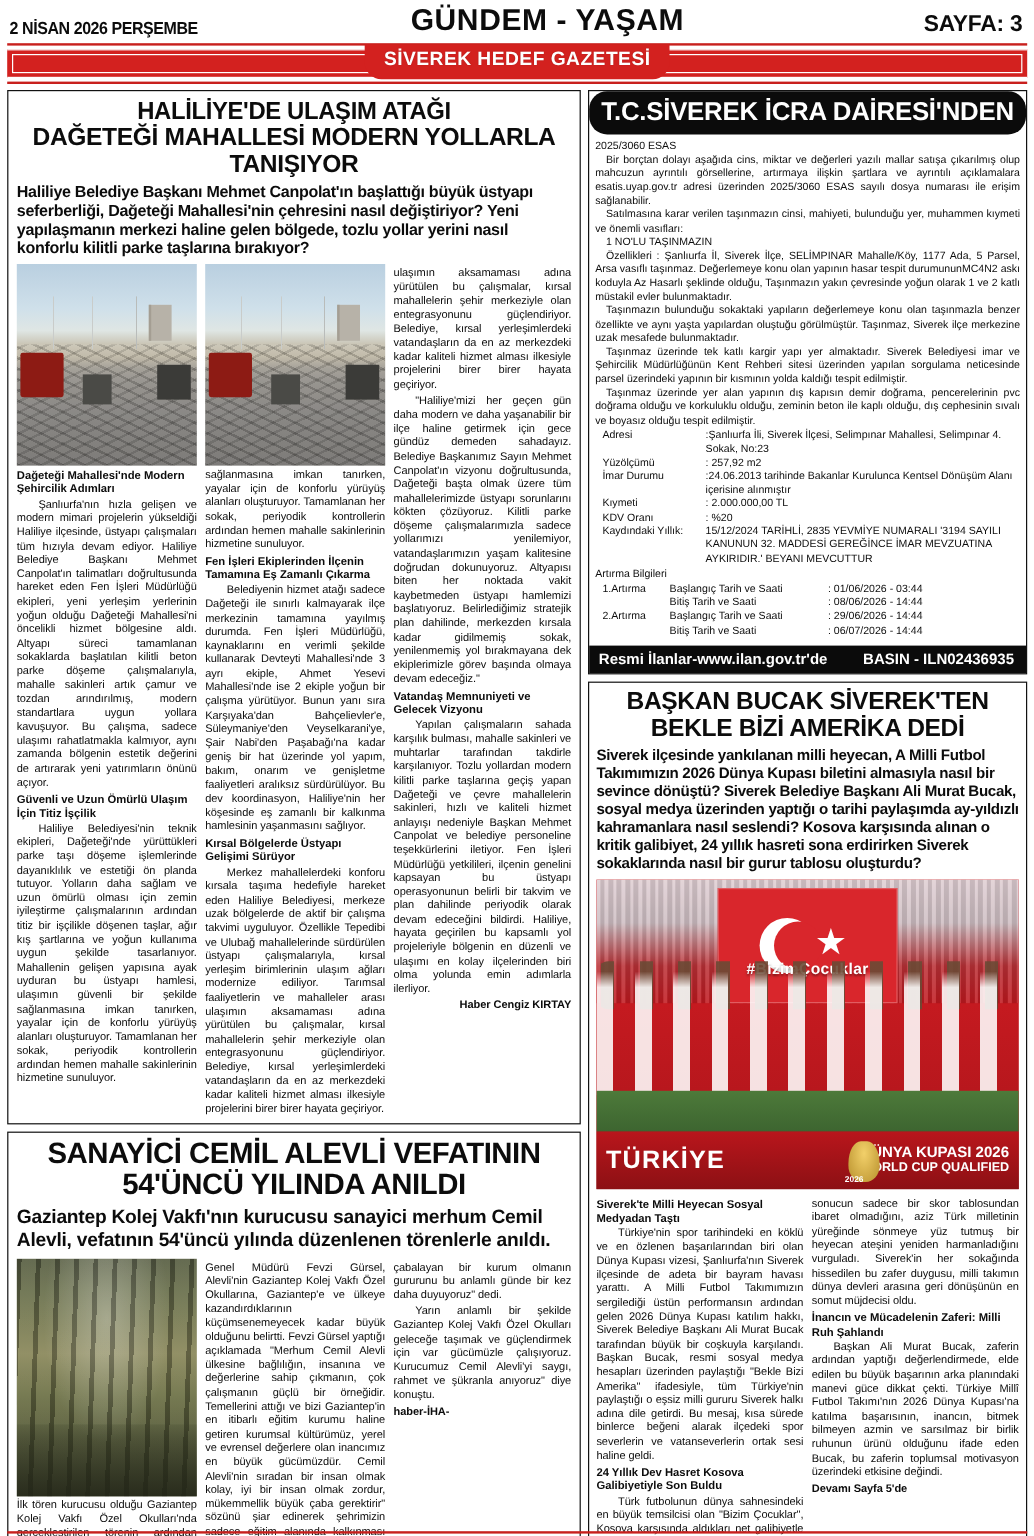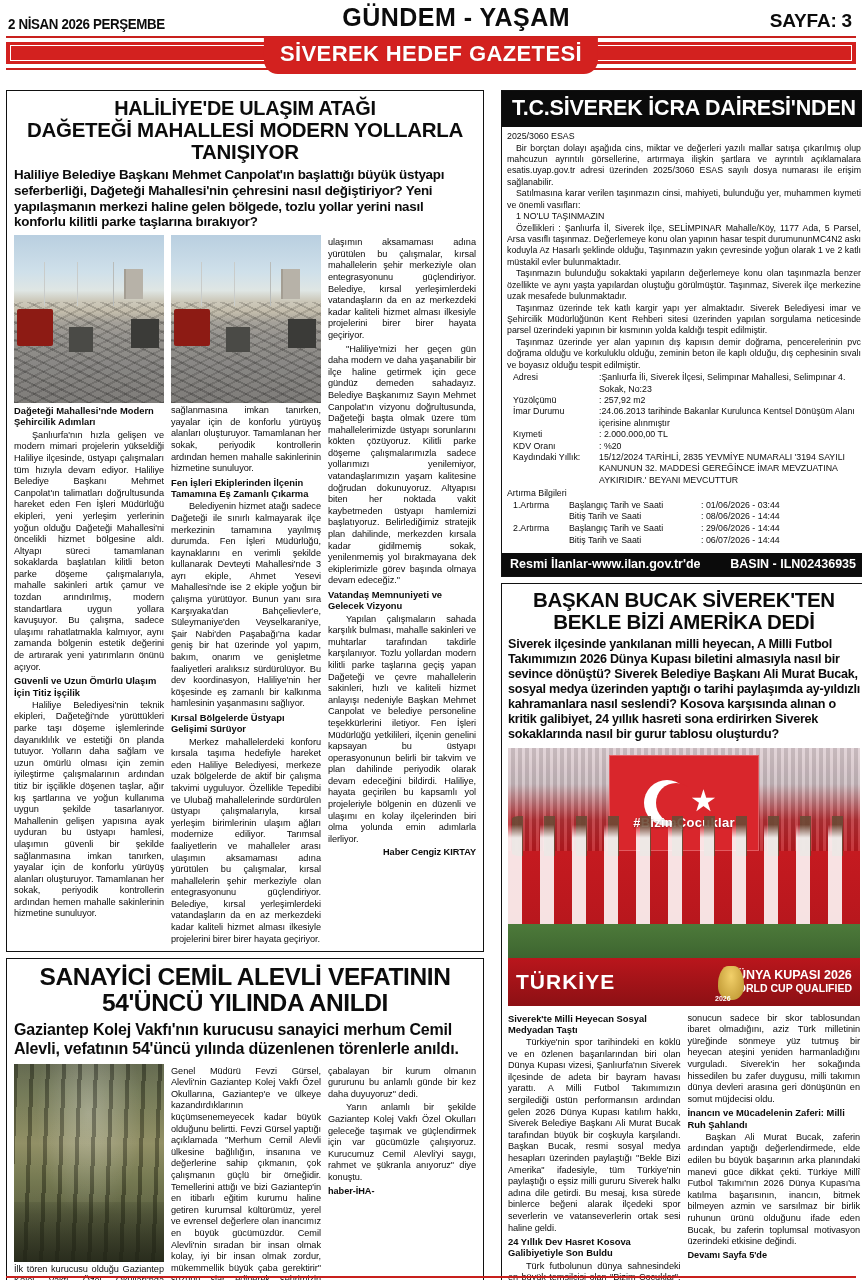--- a/index.html
+++ b/index.html
@@ -42,29 +42,29 @@
     background:#d3211f;
     border-top:1.5px solid #ffffff; border-bottom:1.5px solid #ffffff;
   }
   .brandbar:before{
     content:""; position:absolute; left:4px; top:3px; bottom:3px; right:4px;
     border:1.6px solid #ffffff;
   }
   .brandname{
     position:absolute; left:50%; top:-1px; transform:translateX(-50%);
     background:#d3211f; color:#ffffff;
-    font-weight:bold; font-size:22px; letter-spacing:0.4px;
+    font-weight:bold; font-size:16px; letter-spacing:0.4px;
     padding:4px 16px 7px 16px; white-space:nowrap; z-index:3;
     border-radius:0 0 14px 14px;
     text-shadow:0 0 1px rgba(0,0,0,.25);
   }
 
   
   .body-grid{
-    display:flex; gap:17px; margin-top:20px; height:1117px;
+    display:flex; gap:6px; margin-top:5px; height:1117px;
   }
   .col-left{ width:478px; display:flex; flex-direction:column; gap:6px;}
   .col-right{ width:366px; display:flex; flex-direction:column; gap:6px;}
 
   .box{ border:1px solid #111; background:#fff; }
 
   
   .art1{ padding:6px 7px 6px 7px; }
   .hl-1{
     text-align:center; font-weight:bold; letter-spacing:-0.3px; line-height:1.04;
@@ -146,21 +146,21 @@
   .photo-anma:after{
     content:""; position:absolute; left:0; right:0; bottom:0; height:30%;
     background:linear-gradient(180deg, rgba(60,65,40,.2), rgba(35,38,24,.85));
   }
 
   
   .ilan{ padding:0; }
   .ilan-head{
     background:#0b0b0b; color:#fff; text-align:center;
     font-weight:bold; font-size:21.5px; line-height:1.08;
-    padding:6px 4px 7px 4px; letter-spacing:-0.2px;
+    padding:6px 4px 7px 4px; letter-spacing:-0.2px;border-radius:15px;
   }
   .ilan-head .l2{ display:block; }
   .ilan-body{ padding:4px 5px 4px 5px; font-size:8.8px; line-height:1.3; }
   .ilan-body p{ text-align:justify; margin-bottom:0px; }
   .ilan-body p.ind{ text-indent:9px; }
   .ilan-table{ width:100%; border-collapse:collapse; font-size:8.8px; line-height:1.3; margin-top:1px;}
   .ilan-table td{ vertical-align:top; padding:0; }
   .ilan-table td.k{ width:78px; white-space:nowrap; padding-left:6px;}
   .ilan-table td.v{ }
   .artirma-t{ width:100%; border-collapse:collapse; font-size:8.8px; line-height:1.32; }

